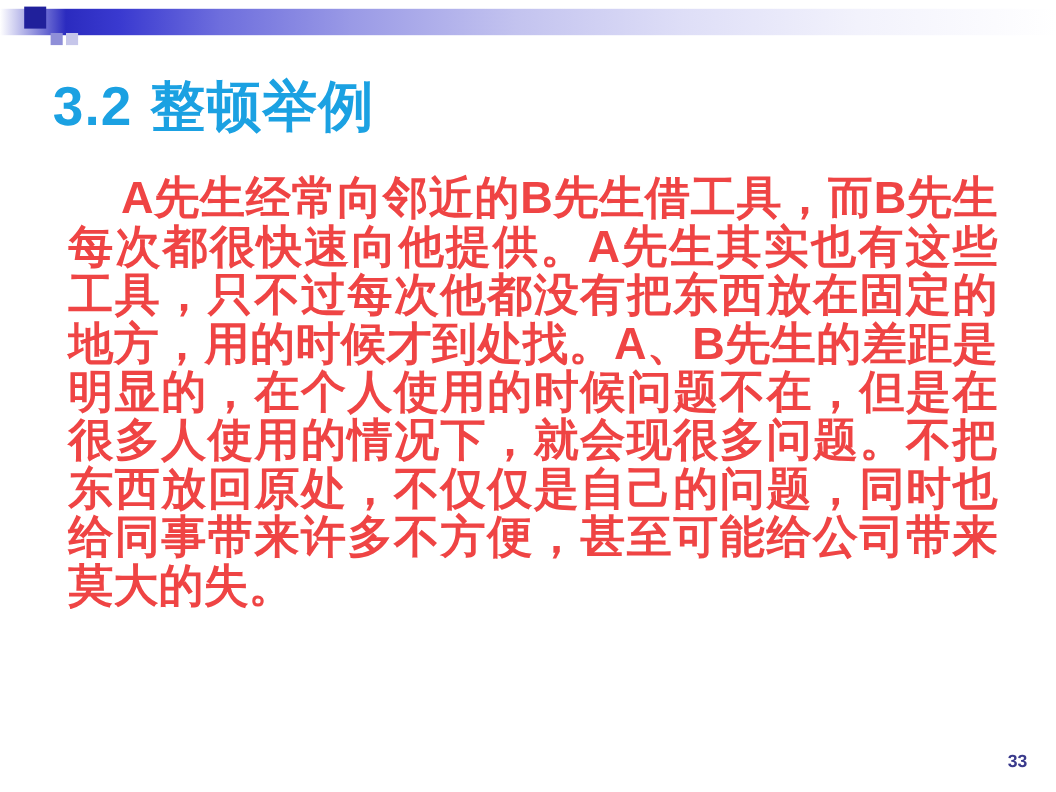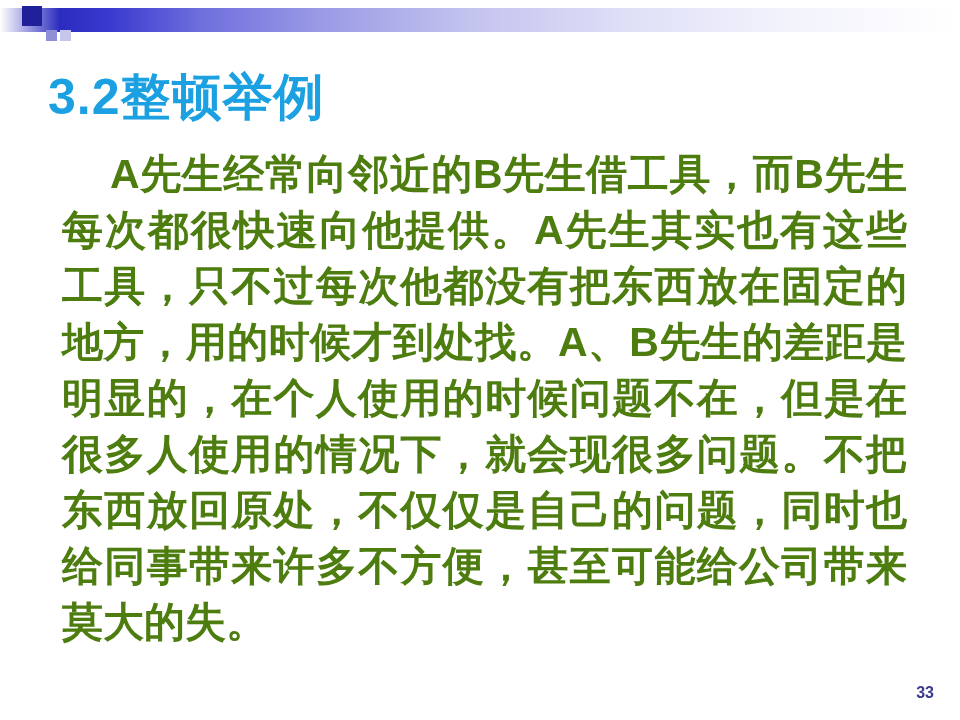--- a/index.html
+++ b/index.html
@@ -70,32 +70,33 @@
     position: absolute;
     left: 48px;
     top: 64px;
     font-size: 50px;
     font-weight: bold;
     color: #1ba1e2;
     letter-spacing: 1px;
     white-space: nowrap;
   }
   .slide-title .title-num {
+    margin-right: 16px;
   }
 
   
   .body-block {
     position: absolute;
     left: 62px;
-    top: 146px;
+    top: 158px;
     width: 845px;
-    color: #4d7c0f;
+    color: #ef4444;
     font-size: 41px;
     font-weight: bold;
-    line-height: 56px;
+    line-height: 44px;
     text-align: justify;
     text-justify: inter-ideograph;
     letter-spacing: 0px;
   }
   .body-block p {
     margin: 0;
     text-indent: 48px;
   }
   .lat {
     font-family: "Liberation Sans", sans-serif;

